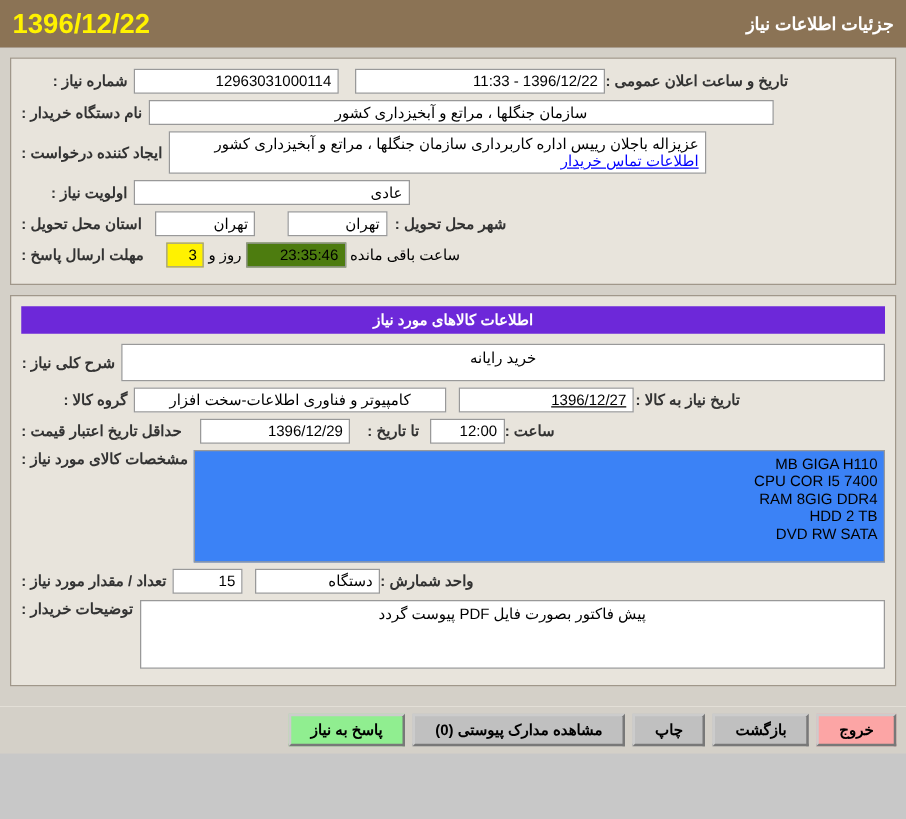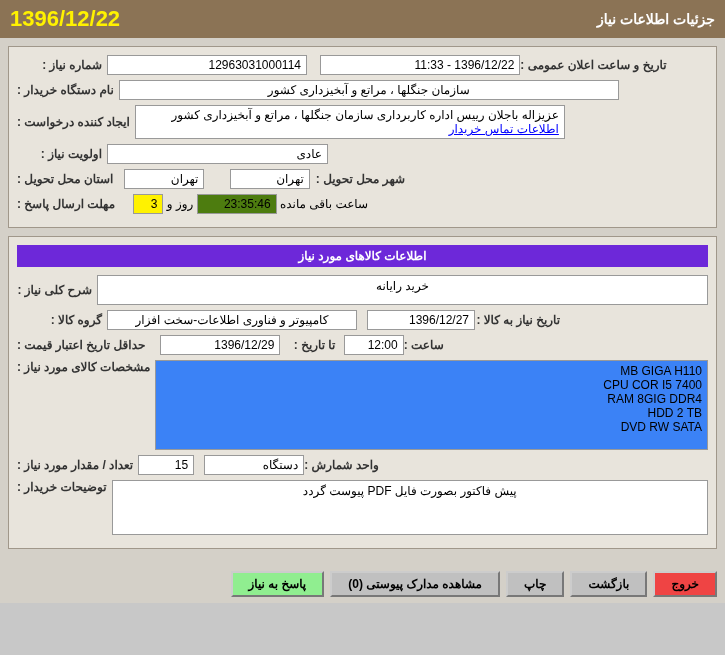--- a/index.html
+++ b/index.html
@@ -111,21 +111,21 @@
       background: #90EE90;
       color: #000;
     }
 
     .btn-gray {
       background: #c0c0c0;
       color: #000;
     }
 
     .btn-red {
-      background: #ef4444;
+      background: #fca5a5;
       color: #000;
     }
 
     .watermark {
       position: absolute;
       opacity: 0.08;
       font-size: 80px;
       color: #000;
       transform: rotate(-30deg);
       pointer-events: none;
@@ -162,21 +162,21 @@
   </div>
 
   <div class="main-container inner-section">
 
     <div class="section">
 
       <div class="form-row">
         <span class="field-label">تاریخ و ساعت اعلان عمومی :</span>
         <span class="field-value" style="width:200px;">1396/12/22 - 11:33</span>
         &nbsp;&nbsp;&nbsp;&nbsp;
-        <span class="field-value" style="width:200px;">12963031000114</span>
+        <span class="field-value" style="width:164px;">12963031000114</span>
         <span class="field-label">شماره نیاز :</span>
       </div>
 
       <div class="form-row">
         <span class="field-value" style="width:500px; text-align:center;">سازمان جنگلها ، مراتع و آبخیزداری کشور</span>
         <span class="field-label">نام دستگاه خریدار :</span>
       </div>
 
       <div class="form-row">
         <span class="field-value" style="width:430px; text-align:right;">
@@ -217,21 +217,21 @@
     <div class="section">
       <div class="section-title">اطلاعات کالاهای مورد نیاز</div>
 
       <div class="form-row">
         <div style="flex:1; background:white; border:1px solid #999; padding:3px 5px; min-height:30px; text-align:center;">خرید رایانه</div>
         <span class="field-label" style="min-width:80px;">شرح کلی نیاز :</span>
       </div>
 
       <div class="form-row">
         <span class="field-label">تاریخ نیاز به کالا :</span>
-        <span class="field-value" style="width:108px;">1396/12/27</span>
+        <span class="field-value" style="width:140px;text-decoration:underline;">1396/12/27</span>
         &nbsp;&nbsp;&nbsp;
         <span class="field-value" style="width:250px; text-align:center;">کامپیوتر و فناوری اطلاعات-سخت افزار</span>
         <span class="field-label">گروه کالا :</span>
       </div>
 
       <div class="form-row">
         <span class="field-label" style="min-width:40px;">ساعت :</span>
         <span class="field-value" style="width:60px;">12:00</span>
         &nbsp;
         <span class="field-label" style="min-width:60px;">تا تاریخ :</span>

